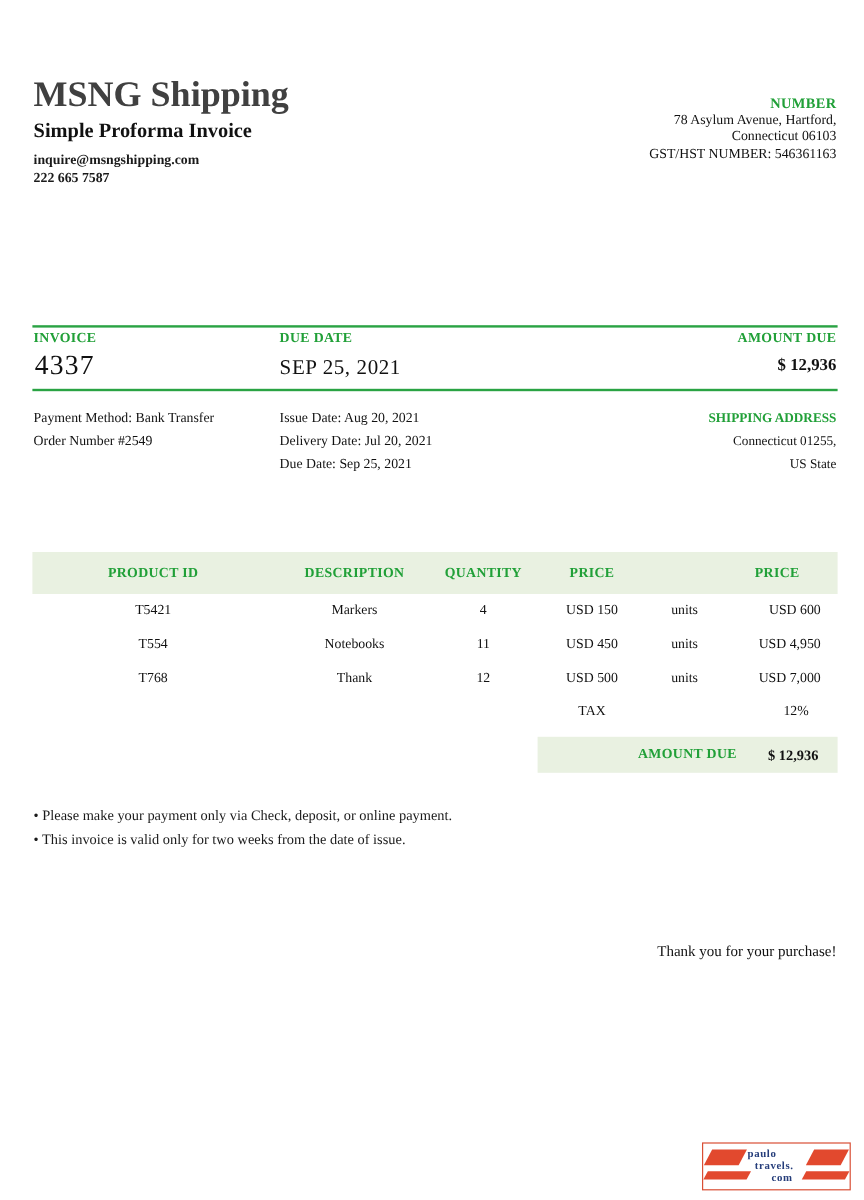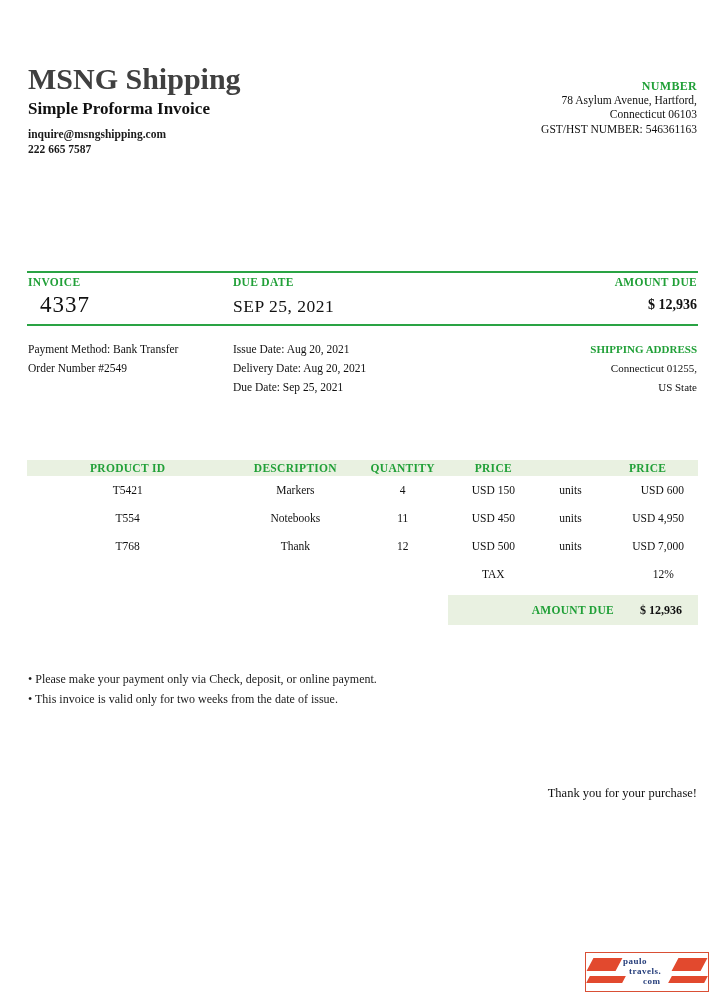--- a/index.html
+++ b/index.html
@@ -27,33 +27,33 @@
   .client-gst { font-size:11.5px; margin-top:2px; color:#111; }
 
   
   .rule { position:absolute; left:27px; width:671px; height:2px; background:#2aa344; }
   .rule-top { top:271px; }
   .rule-bottom { top:324px; }
   .summary-label { position:absolute; top:276px; font-size:11.5px; font-weight:bold; color:#21a038; letter-spacing:.3px; }
   .sl-invoice { left:28px; }
   .sl-duedate { left:233px; }
   .sl-amount { right:23px; }
-  .summary-invoice-number { position:absolute; left:40px; top:292px; font-size:23px; letter-spacing:1px; color:#111; }
+  .summary-invoice-number { position:absolute; left:29px; top:292px; font-size:23px; letter-spacing:1px; color:#111; }
   .summary-due-date { position:absolute; left:233px; top:296px; font-size:17.5px; letter-spacing:.5px; color:#111; }
   .summary-amount { position:absolute; right:23px; top:297px; font-size:14px; font-weight:bold; color:#111; }
 
   
   .details-left { position:absolute; left:28px; top:340px; font-size:11.5px; line-height:19px; color:#111; }
   .details-mid { position:absolute; left:233px; top:340px; font-size:11.5px; line-height:19px; color:#111; }
   .details-right { position:absolute; right:23px; top:340px; text-align:right; font-size:11px; line-height:19px; color:#111; }
   .shipping-label { color:#21a038; font-weight:bold; }
 
   
   .items-table { position:absolute; left:27px; top:460px; width:671px; }
-  .thead { display:flex; height:16px; align-items:center; background:#e9f1e1; }
+  .thead { display:flex; height:35px; align-items:center; background:#e9f1e1; }
   .th { font-size:11.5px; font-weight:bold; color:#21a038; letter-spacing:.3px; text-align:center; }
   .trow { display:flex; height:28px; align-items:center; }
   .td { font-size:11.5px; color:#111; text-align:center; }
   .c1 { width:30%; } .c2 { width:20%; } .c3 { width:12%;font-family:Liberation Serif, serif; }
   .c4 { width:15%; } .c5 { width:8%; } .c6 { width:15%; }
   .td.c6 { text-align:right; padding-right:14px; }
   .tax-row .td.c6 { padding-right:24px; }
   .due-band { position:relative; margin-left:62.7%; width:37.3%; height:30px; margin-top:7px; background:#e9f1e1; }
   .due-band-label { position:absolute; left:0; right:0; top:0; height:30px; line-height:30px; text-align:center; font-size:11.5px; font-weight:bold; color:#21a038; letter-spacing:.3px; }
   .due-band-value { position:absolute; right:16px; top:0; height:30px; line-height:30px; font-size:12px; font-weight:bold; color:#111; }
@@ -104,21 +104,21 @@
   <div class="summary-due-date">SEP 25, 2021</div>
   <div class="summary-amount">$ 12,936</div>
   <div class="rule rule-bottom"></div>
 
   <div class="details-left">
     <div>Payment  Method: Bank Transfer</div>
     <div>Order Number #2549</div>
   </div>
   <div class="details-mid">
     <div>Issue Date: Aug 20, 2021</div>
-    <div>Delivery Date: Aug 20, 2021</div>
+    <div>Delivery Date: Jul 20, 2021</div>
     <div>Due Date: Sep 25, 2021</div>
   </div>
   <div class="details-right">
     <div class="shipping-label">SHIPPING ADDRESS</div>
     <div>Connecticut 01255,</div>
     <div>US State</div>
   </div>
 
   <div class="items-table">
     <div class="thead">

